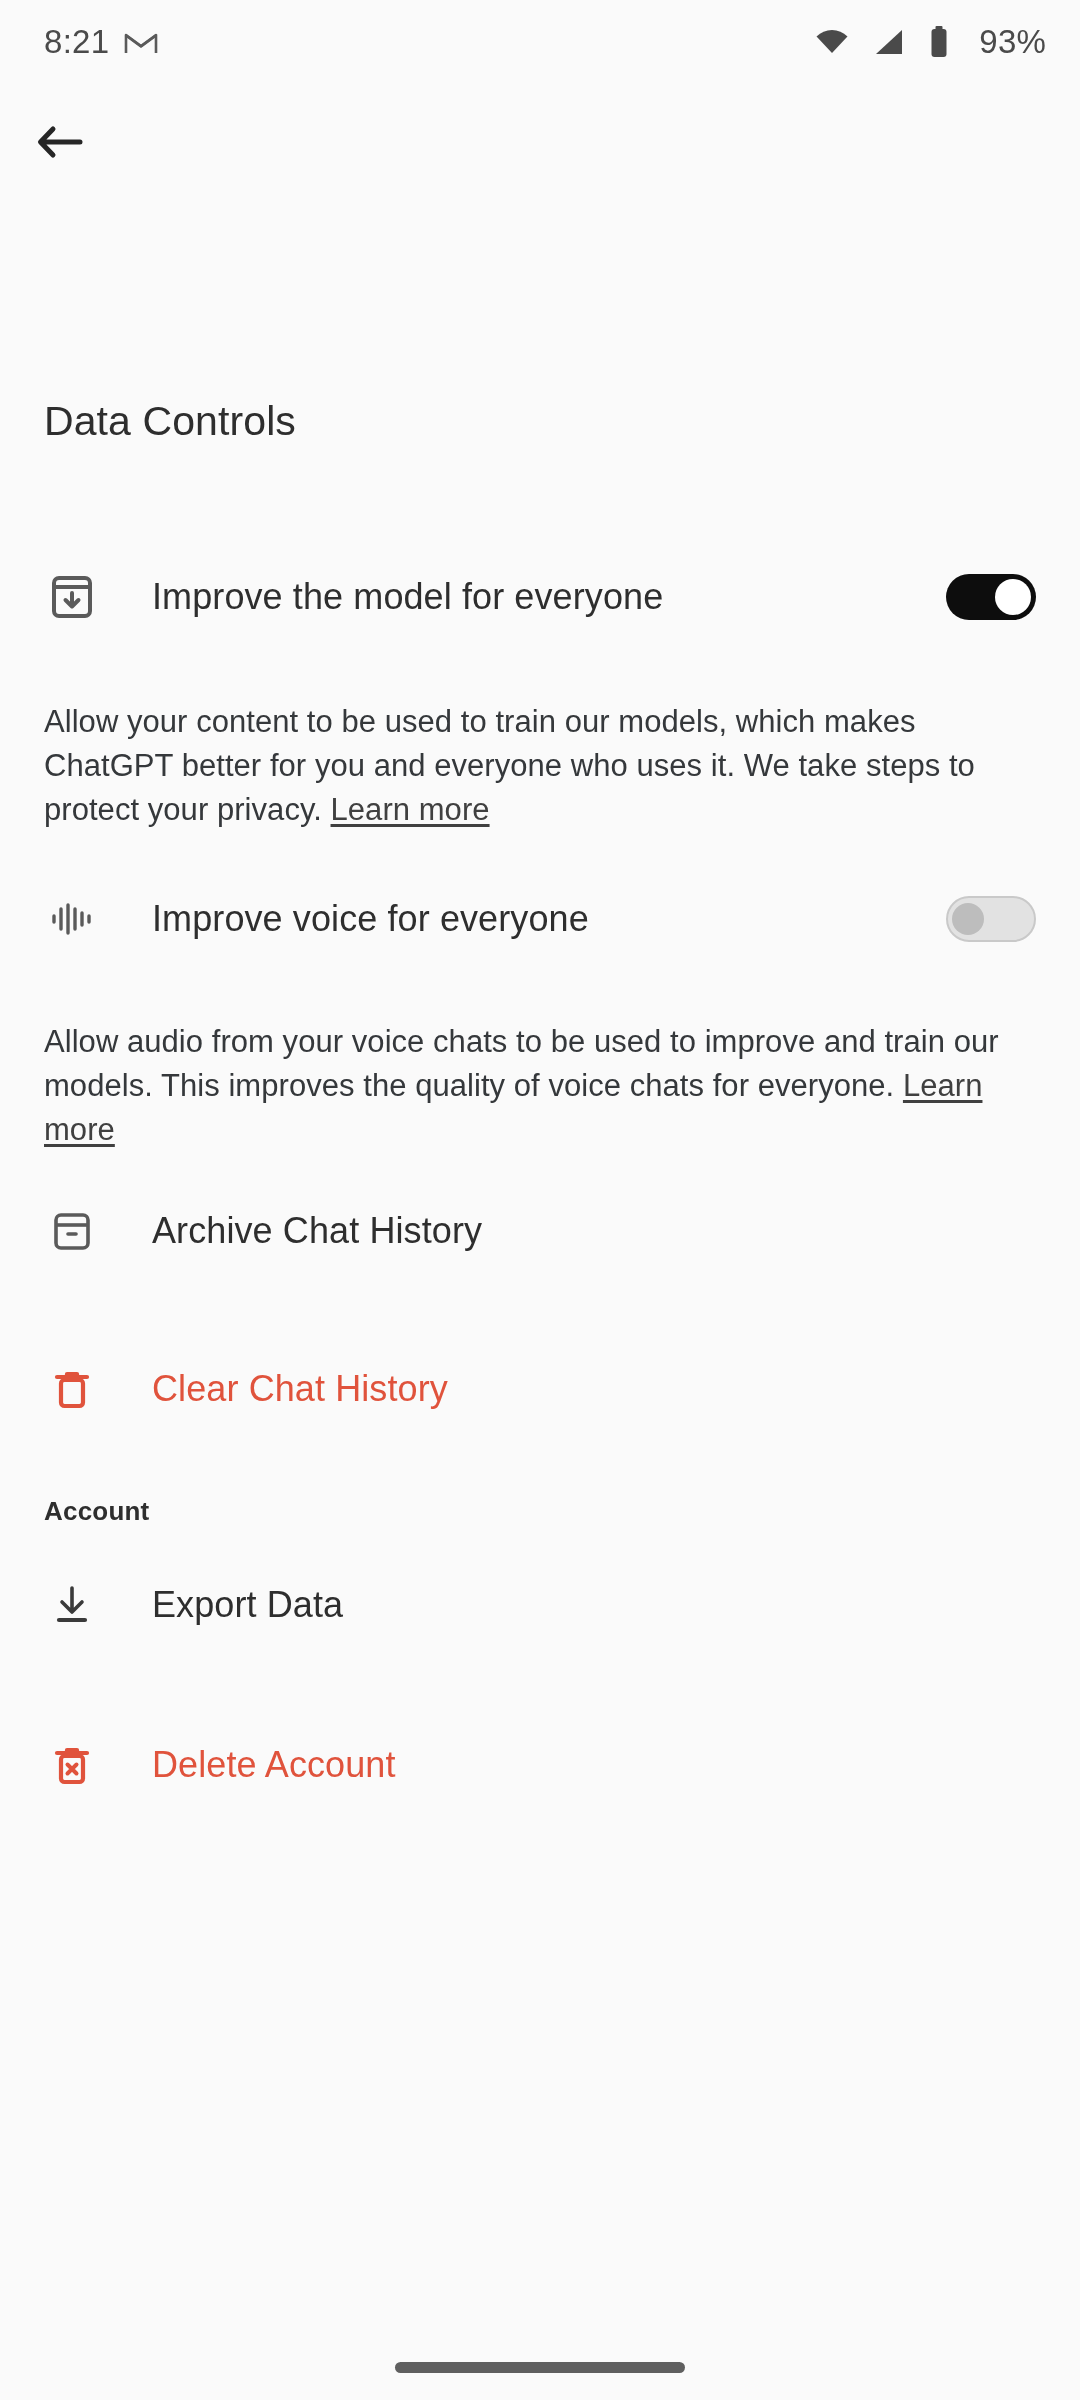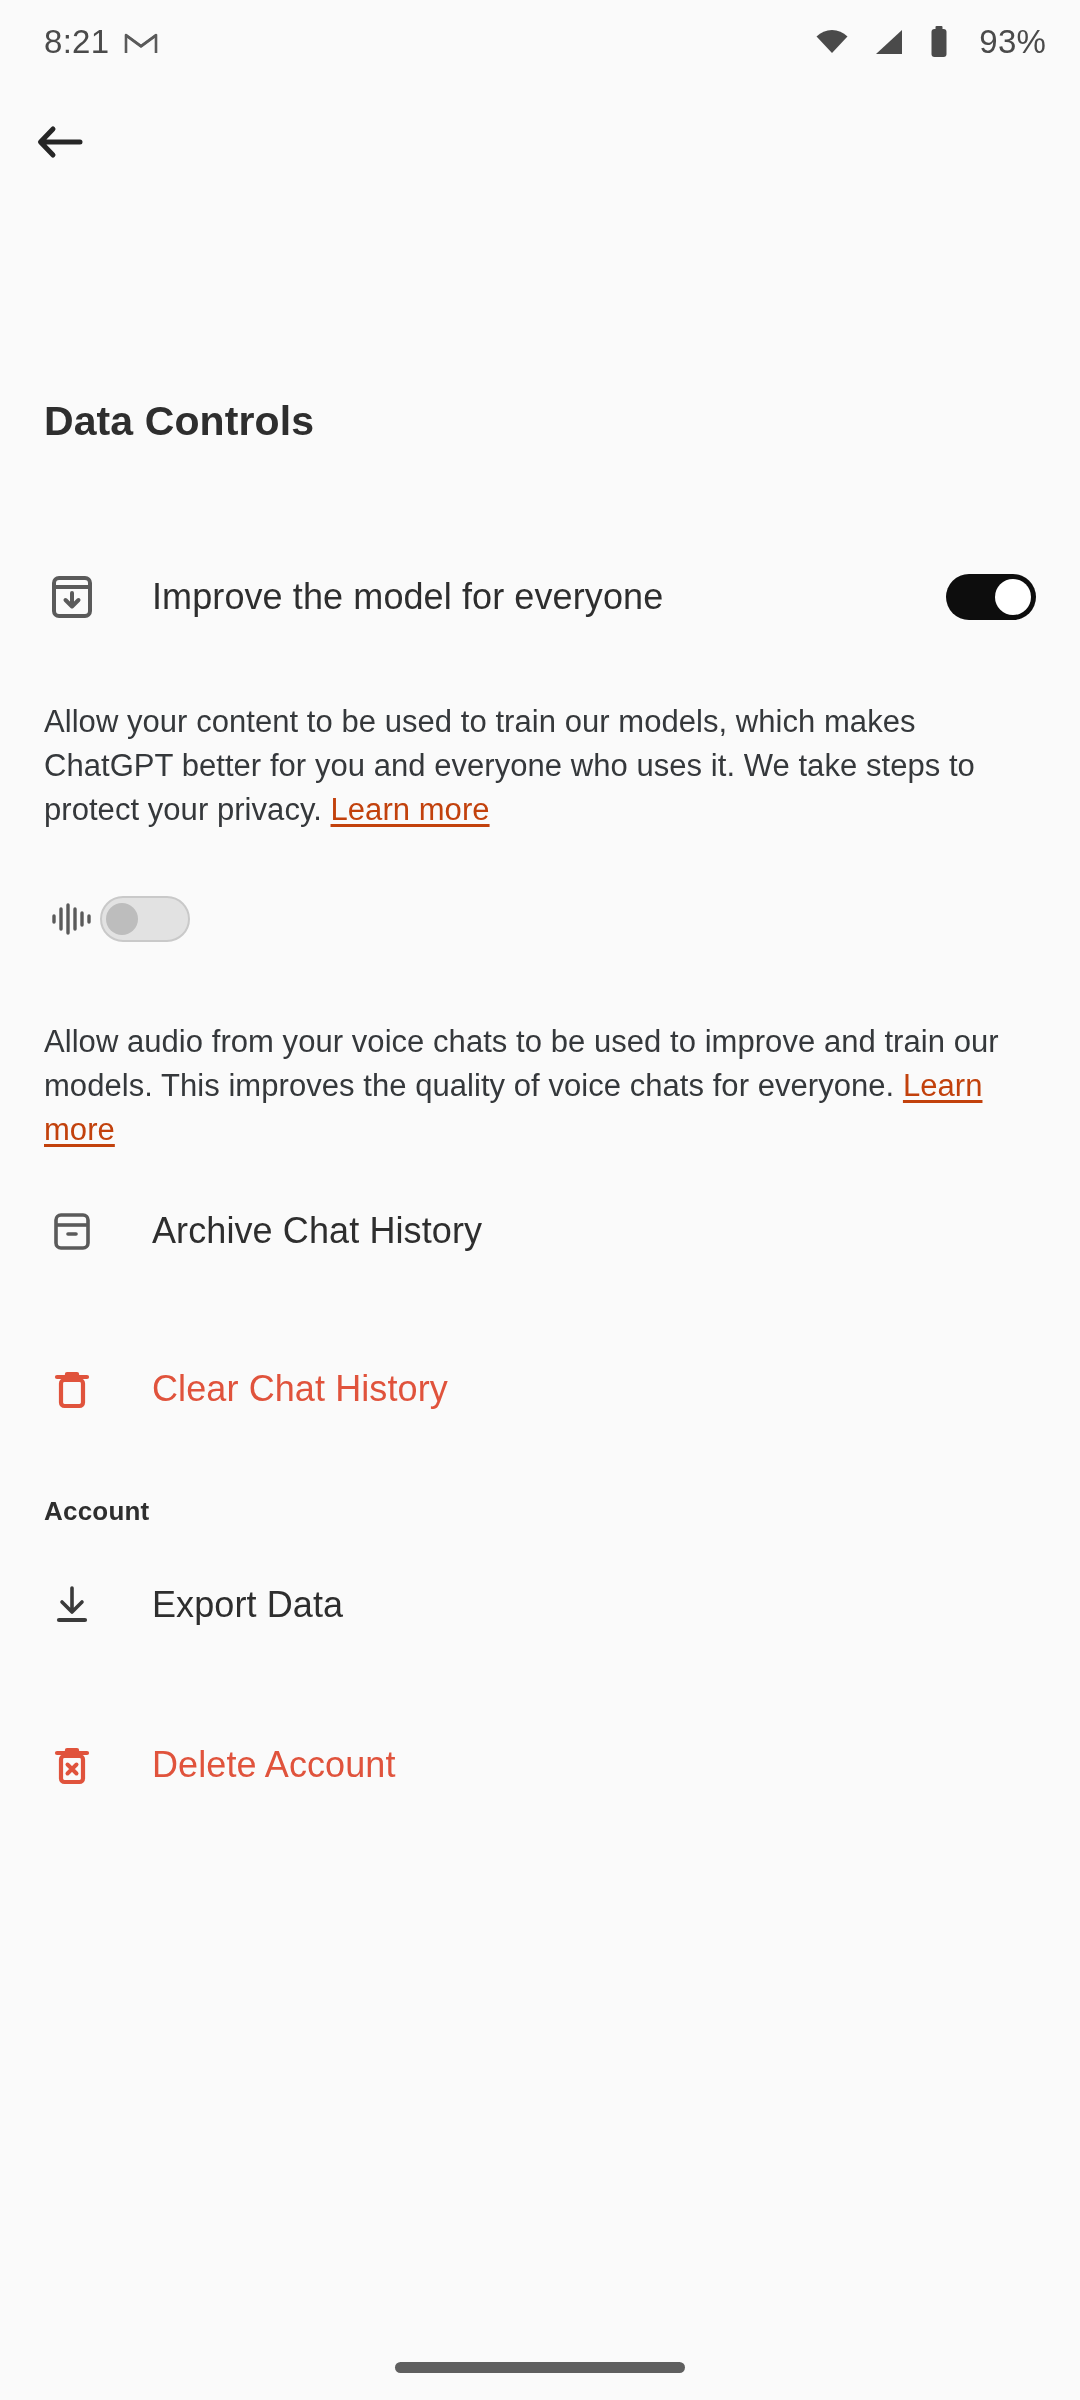--- a/index.html
+++ b/index.html
@@ -28,21 +28,21 @@
   .backbtn {
     position:absolute; left:22px; top:104px;
     width:76px; height:76px;
     display:flex; align-items:center; justify-content:center;
     border-radius:50%;
   }
 
   
   .page-title {
     position:absolute; left:44px; top:398px;
-    font-size:41px; font-weight:bold; color:#2e2e2e;
+    font-size:41px; font-weight:normal; color:#2e2e2e;
     letter-spacing:0.1px;
   }
 
   
   .row {
     position:absolute; left:0; width:1080px;
     display:flex; align-items:center;
     padding:0 44px;
   }
   .row-icon {
@@ -68,21 +68,21 @@
   }
   .toggle.on .knob { right:5px; width:36px; height:36px; background:#ffffff; }
   .toggle.off .knob { left:4px; width:32px; height:32px; background:#bdbdbd; }
 
   
   .desc {
     position:absolute; left:44px; width:996px;
     font-size:31px; line-height:44px; color:#35383b;
     letter-spacing:0.05px;
   }
-  .link { text-decoration:underline; text-underline-offset:4px; color:#c2410c; }
+  .link { text-decoration:underline; text-underline-offset:4px; color:#404040; }
 
   
   .section-header {
     position:absolute; left:44px;
     font-size:26px; font-weight:bold; color:#2e2e2e;
     letter-spacing:0.2px;
   }
 
   
   .home-indicator {
@@ -161,20 +161,21 @@
         <g stroke="#5a5a5a" stroke-width="3.4" stroke-linecap="round">
           <path d="M5 20v6"></path>
           <path d="M12 13v20"></path>
           <path d="M19 9v28"></path>
           <path d="M26 13v20"></path>
           <path d="M33 17v12"></path>
           <path d="M40 20v6"></path>
         </g>
       </svg>
     </span>
+    <span class="row-label">Improve voice for everyone</span>
     <span class="toggle off">
       <span class="knob"></span>
     </span>
   </div>
 
   <div class="desc" style="top:1020px;">
     <span>Allow audio from your voice chats to be used to improve and train our models. This improves the quality of voice chats for everyone. </span><a class="link" href="#">Learn more</a>
   </div>
 
   <div class="row" style="top:1354px; height:70px;">

